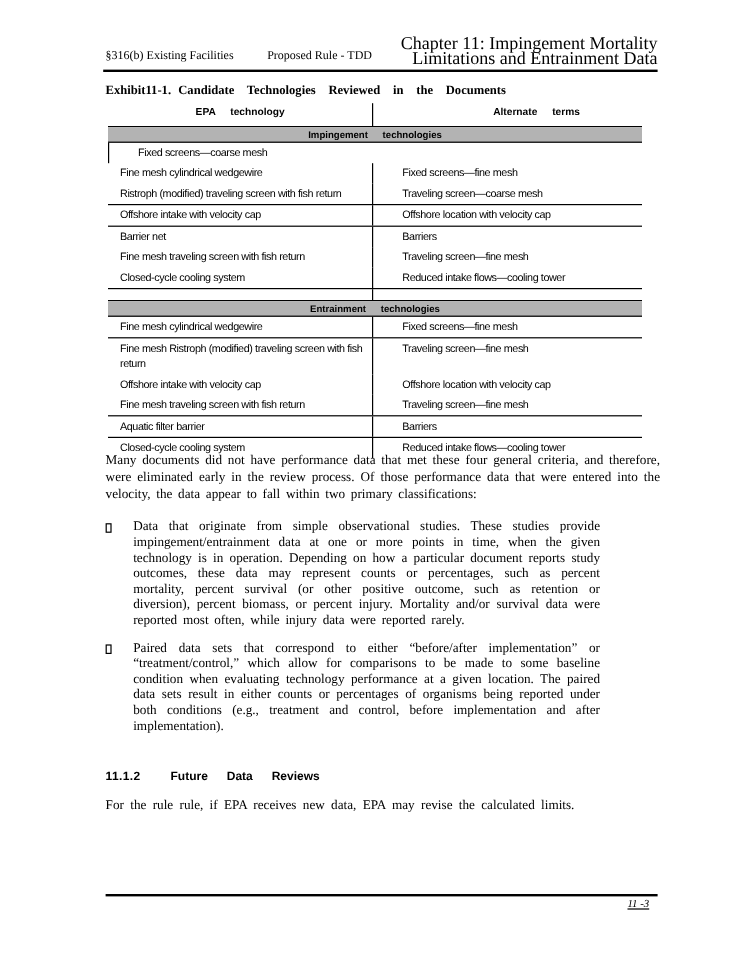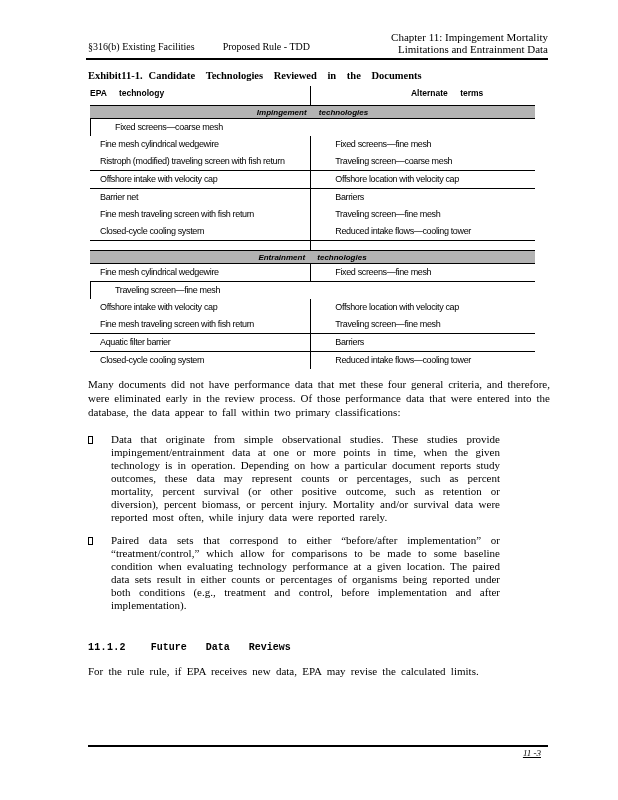--- a/index.html
+++ b/index.html
@@ -5,52 +5,52 @@
   * { margin:0; padding:0; box-sizing:border-box; }
   html,body { background:#ffffff; }
   .page {
     position:relative; width:618px; height:800px; margin:0 auto;
     background:#ffffff; color:#000;
     font-family:"Liberation Serif", serif; overflow:hidden;
   }
   
   .hdr-left  { position:absolute; left:88px; top:41px; font-size:10px; white-space:nowrap; }
   .hdr-left .sep { display:inline-block; width:28px; }
-  .hdr-right { position:absolute; right:70px; top:31px; text-align:right; font-size:11px; line-height:12px; }
+  .hdr-right { position:absolute; right:70px; top:31px; text-align:right; font-size:15px; line-height:12px; }
   .hdr-rule  { position:absolute; left:86px; top:58px; width:462px; height:2px; background:#000; }
   
   .ex-title { position:absolute; left:88px; top:70px; font-size:10.5px; font-weight:bold; white-space:nowrap; }
   .ex-title .num { margin-right:6px; }
   .ex-title .txt { word-spacing:8px; }
   
   .ex-table { position:absolute; left:90px; top:86px; width:445px; font-family:"Liberation Sans", sans-serif; }
   .col-head { display:flex; height:19px; font-size:8.5px; font-weight:bold; }
-  .col-head .ch-l { width:49.5%; text-align:left; line-height:15px; word-spacing:10px; }
+  .col-head .ch-l { width:49.5%; text-align:center; line-height:15px; word-spacing:10px; }
   .col-head .ch-r { width:50.5%; text-align:center; line-height:15px; word-spacing:10px; border-left:1px solid #000;padding-left:48px; }
   .tbl  { border-top:1.5px solid #000; }
   .tbl1 { border-bottom:1.5px solid #000; }
   .band { background:#b3b3b3; height:13px; line-height:13px; text-align:center;
-          font-size:8px; font-weight:bold; word-spacing:10px; border-bottom:1px solid #000;font-style:italic; }
+          font-size:8px; font-weight:bold; word-spacing:10px; border-bottom:1px solid #000; }
   .trow { display:flex; min-height:17px; font-size:9px; letter-spacing:-0.35px; line-height:17px; }
   .trow .tc-l { width:49.5%; padding-left:10px; padding-right:2px; white-space:nowrap; overflow:hidden; }
   .trow .tc-r { width:50.5%; border-left:1px solid #000; padding-left:24px; white-space:nowrap; overflow:hidden; }
   .trow .wrap { white-space:normal; line-height:12.5px; padding-top:2px; padding-bottom:3px; }
   .rule-top { border-top:1.5px solid #000; }
   .tgap { display:flex; height:9px; }
   .tgap .tg-l { width:49.5%; }
   .tgap .tg-r { width:50.5%; border-left:1px solid #000; }
   
   .para1 { position:absolute; left:88px; top:378px; width:462px;
            font-size:11px; line-height:13.8px; text-align:justify; word-spacing:2px; }
   .bullets { position:absolute; left:88px; top:433px; width:416px; }
   .bullet  { display:flex; margin-bottom:10px; }
   .bullet-box { flex:0 0 auto; width:5px; height:8px; border:1px solid #000; margin-top:3px; margin-right:18px; }
   .bullet-text { font-size:11px; line-height:13px; text-align:justify; word-spacing:2px; width:389px; }
   .sec-head { position:absolute; left:88px; top:642px; white-space:nowrap;
-              font-family:Liberation Mono, monospace; font-size:10px; font-weight:bold; }
+              font-family:Liberation Sans, sans-serif; font-size:10px; font-weight:bold; }
   .sec-head .num { margin-right:25px; letter-spacing:0.3px; }
   .sec-head .ttl { word-spacing:13px; }
   .para2 { position:absolute; left:88px; top:665px; width:470px; font-size:11px; word-spacing:2.5px; }
   
   .ftr-rule { position:absolute; left:88px; top:745px; width:460px; height:1.5px; background:#000; }
   .pageno   { position:absolute; left:88px; top:748px; width:453px; text-align:right;
               font-size:9px; font-style:italic;text-decoration:underline; }
 </style>
 </head>
 <body>
@@ -112,20 +112,21 @@
       <div class="tg-r"></div>
     </div>
 
     <div class="tbl">
       <div class="band">Entrainment technologies</div>
       <div class="trow">
         <div class="tc-l">Fine mesh cylindrical wedgewire</div>
         <div class="tc-r">Fixed screens—fine mesh</div>
       </div>
       <div class="trow rule-top">
+        <div class="tc-l wrap">Fine mesh Ristroph (modified) traveling screen with fish return</div>
         <div class="tc-r">Traveling screen—fine mesh</div>
       </div>
       <div class="trow">
         <div class="tc-l">Offshore intake with velocity cap</div>
         <div class="tc-r">Offshore location with velocity cap</div>
       </div>
       <div class="trow">
         <div class="tc-l">Fine mesh traveling screen with fish return</div>
         <div class="tc-r">Traveling screen—fine mesh</div>
       </div>
@@ -133,21 +134,21 @@
         <div class="tc-l">Aquatic filter barrier</div>
         <div class="tc-r">Barriers</div>
       </div>
       <div class="trow rule-top">
         <div class="tc-l">Closed-cycle cooling system</div>
         <div class="tc-r">Reduced intake flows—cooling tower</div>
       </div>
     </div>
   </div>
 
-  <div class="para1">Many documents did not have performance data that met these four general criteria, and therefore, were eliminated early in the review process. Of those performance data that were entered into the database, the data appear to fall within two primary classifications:</div>
+  <div class="para1">Many documents did not have performance data that met these four general criteria, and therefore, were eliminated early in the review process. Of those performance data that were entered into the velocity, the data appear to fall within two primary classifications:</div>
 
   <div class="bullets">
     <div class="bullet">
       <span class="bullet-box"></span>
       <span class="bullet-text">Data that originate from simple observational studies. These studies provide impingement/entrainment data at one or more points in time, when the given technology is in operation. Depending on how a particular document reports study outcomes, these data may represent counts or percentages, such as percent mortality, percent survival (or other positive outcome, such as retention or diversion), percent biomass, or percent injury. Mortality and/or survival data were reported most often, while injury data were reported rarely.</span>
     </div>
     <div class="bullet">
       <span class="bullet-box"></span>
       <span class="bullet-text">Paired data sets that correspond to either “before/after implementation” or “treatment/control,” which allow for comparisons to be made to some baseline condition when evaluating technology performance at a given location. The paired data sets result in either counts or percentages of organisms being reported under both conditions (e.g., treatment and control, before implementation and after implementation).</span>
     </div>

